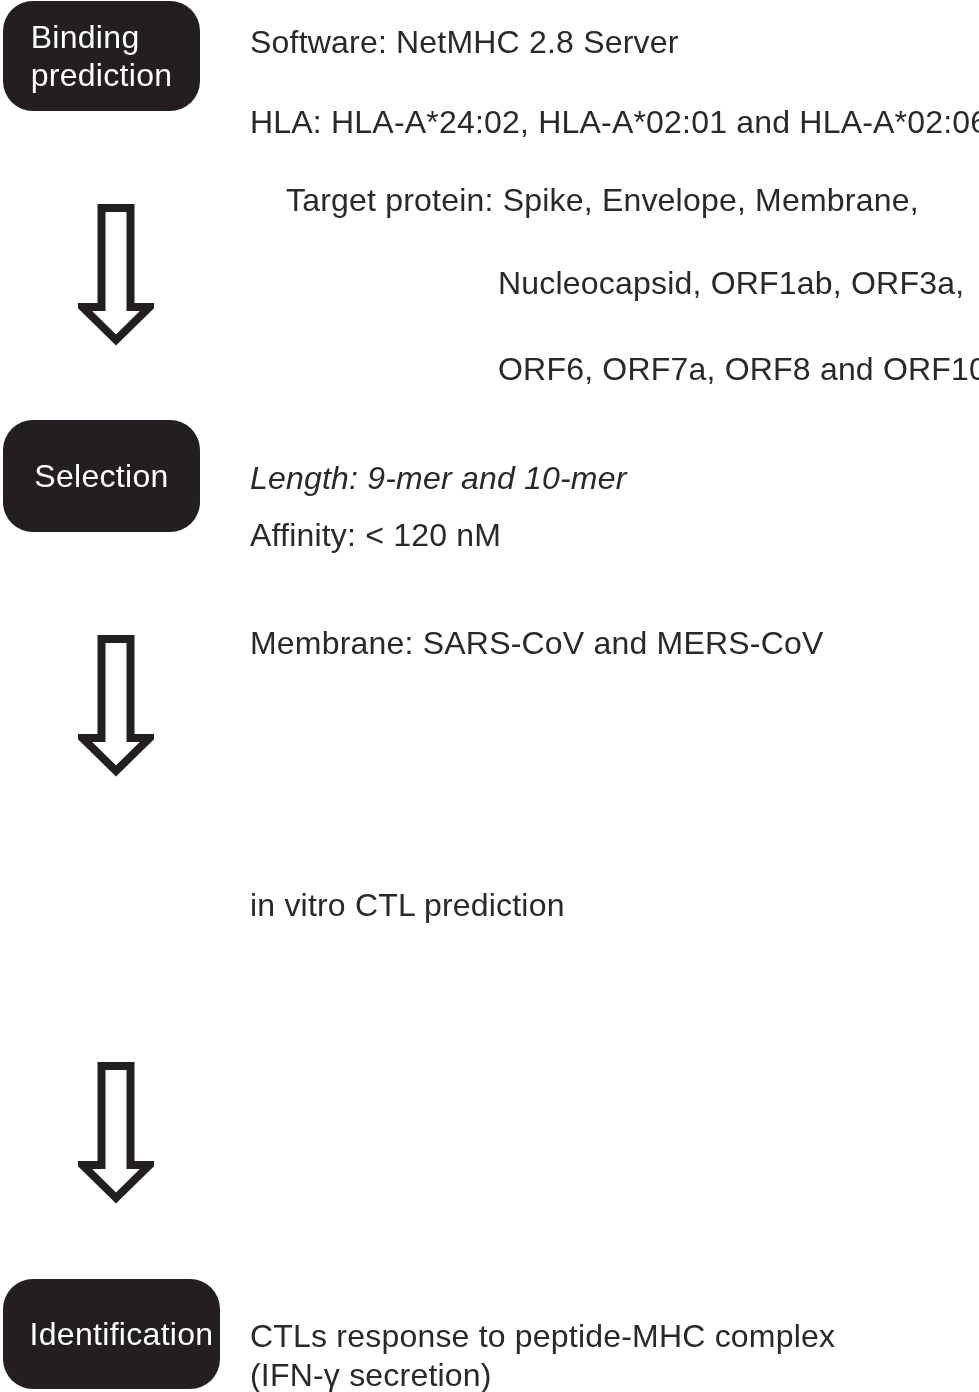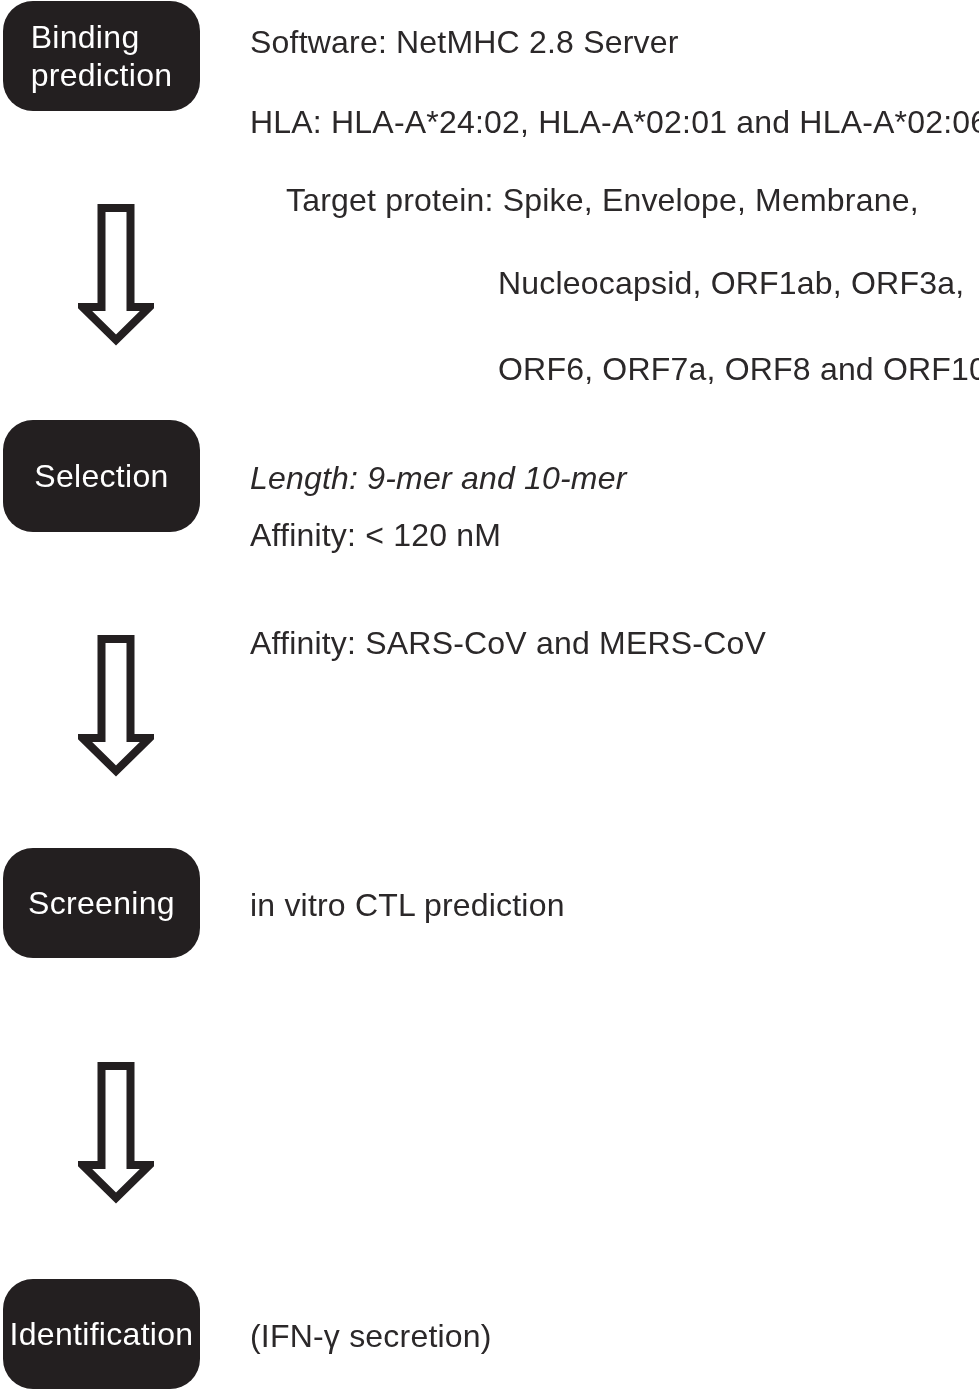--- a/index.html
+++ b/index.html
@@ -98,41 +98,39 @@
   </div>
 
   <div class="step-box" style="top:420px; height:112px;">
     <div class="label-center">Selection</div>
   </div>
 
   <div class="detail" style="top:459px;font-style:italic;">Length: 9-mer and 10-mer</div>
 
   <div class="detail" style="top:516px;">Affinity: &lt; 120 nM</div>
 
-  <div class="detail" style="top:624px;">Affinity: SARS-CoV and MERS-CoV</div>
+  <div class="detail" style="top:624px;">Membrane: SARS-CoV and MERS-CoV</div>
 
   <div class="arrow" style="top:635px;">
     <svg viewBox="0 0 76 142" xmlns="http://www.w3.org/2000/svg">
       <polygon points="23.5,4 52.5,4 52.5,103 71.5,103 38,136 4.5,103 23.5,103" fill="#ffffff" stroke="#231f20" stroke-width="8" stroke-linejoin="miter"></polygon>
     </svg>
   </div>
 
-  <div class="step-box" style="top:848px; height:110px;">
-    <div class="label-center">Screening</div>
-  </div>
 
   <div class="detail" style="top:886px;">in vitro CTL prediction</div>
 
   <div class="arrow" style="top:1062px;">
     <svg viewBox="0 0 76 142" xmlns="http://www.w3.org/2000/svg">
       <polygon points="23.5,4 52.5,4 52.5,103 71.5,103 38,136 4.5,103 23.5,103" fill="#ffffff" stroke="#231f20" stroke-width="8" stroke-linejoin="miter"></polygon>
     </svg>
   </div>
 
-  <div class="step-box" style="top:1279px; height:110px;">
+  <div class="step-box" style="top:1279px; height:110px;padding-left:20px;">
     <div class="label-center">Identification</div>
   </div>
 
   <div class="detail-block" style="top:1317px;">
+    <div>CTLs response to peptide-MHC complex</div>
     <div>(IFN-γ secretion)</div>
   </div>
 
 </div>
 
 </body></html>

